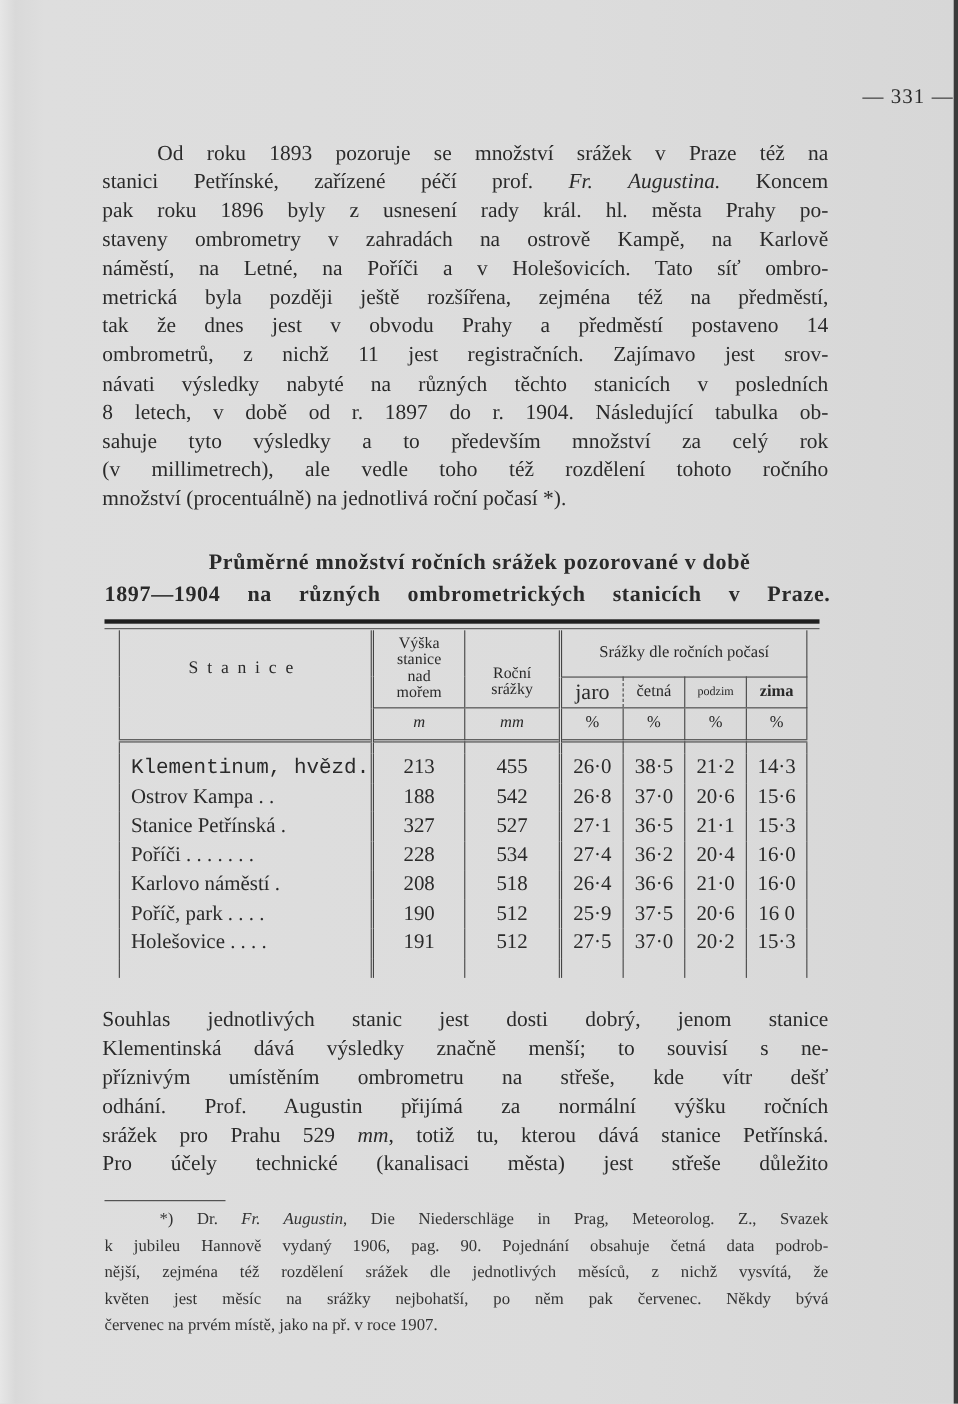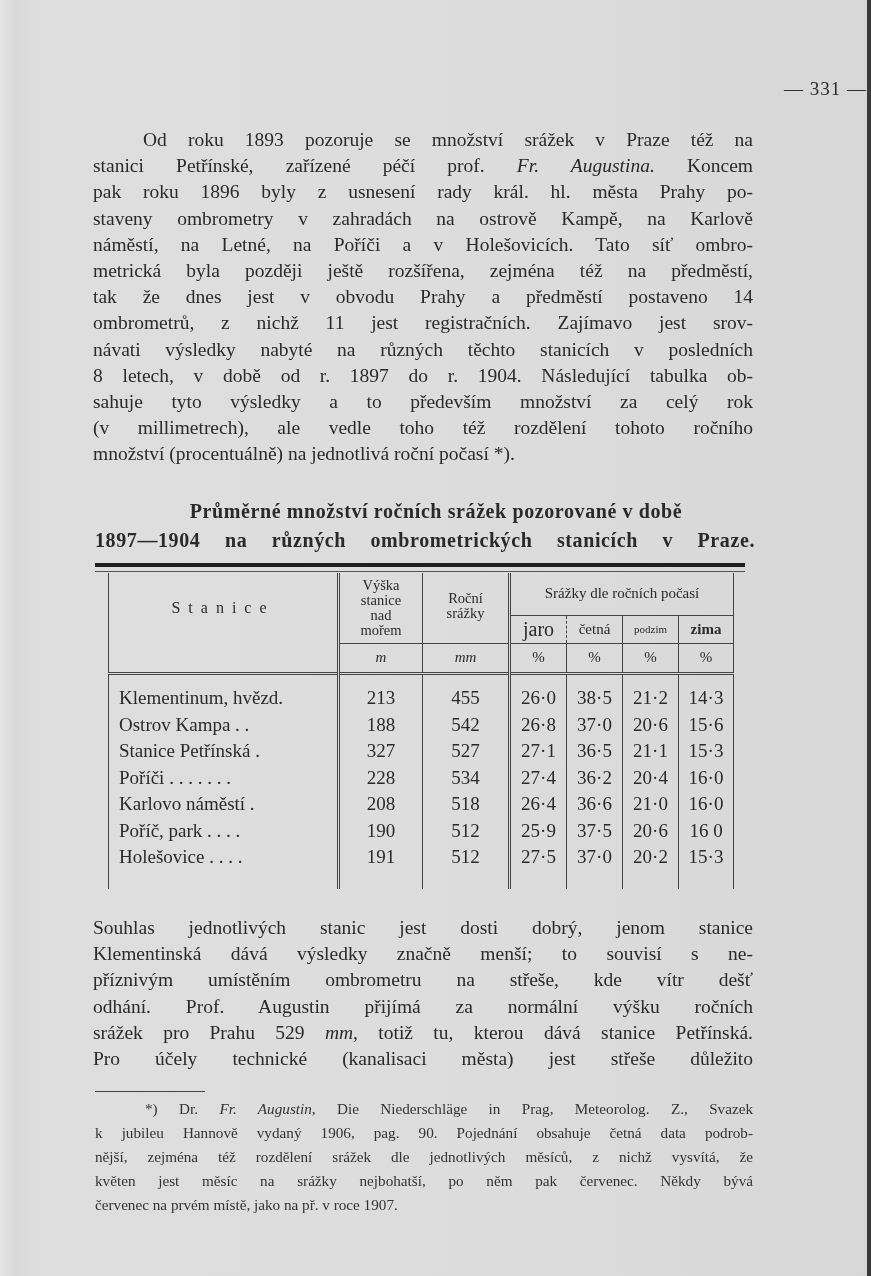--- a/index.html
+++ b/index.html
@@ -98,21 +98,21 @@
   <table class="data">
     <tbody>
         <tr style="height:42px;">
       <td class="hdr-station" rowspan="2" style="height:70px;">Stanice</td>
       <td class="hdr-small vsep-double" rowspan="2" style="width:82px;border-bottom:1px solid #444;">
         <span>Výška</span><br>
         <span>stanice</span><br>
         <span>nad</span><br>
         <span>mořem</span>
       </td>
-      <td class="hdr-small vsep" rowspan="2" style="width:85px;vertical-align:top;padding-top:18px;border-bottom:1px solid #444;">
+      <td class="hdr-small vsep" rowspan="2" style="width:85px;vertical-align:top;padding-top:32px;border-bottom:1px solid #444;">
         <span>Roční</span><br>
         <span>srážky</span>
       </td>
       <td class="vsep-double" colspan="4" style="text-align:center;font-size:15px;border-bottom:1px solid #444;border-right:1px solid #444;">Srážky dle ročních počasí</td>
     </tr>
     <tr style="height:28px;">
       <td class="vsep-double num" style="width:55px;font-size:20px;border-bottom:1px solid #444;">jaro</td>
       <td class="vsep-dash num" style="width:55px;font-size:15px;border-bottom:1px solid #444;">četná</td>
       <td class="vsep num" style="width:55px;font-size:11px;border-bottom:1px solid #444;">podzim</td>
       <td class="vsep num" style="width:54px;font-size:15px;border-bottom:1px solid #444;border-right:1px solid #444;font-weight:bold;">zima</td>
@@ -129,21 +129,21 @@
     <tr style="height:12px;">
       <td style="border-left:1px solid #444;"></td>
           <td class="vsep-double"></td>
           <td class="vsep"></td>
           <td class="vsep-double"></td>
           <td class="vsep"></td>
           <td class="vsep"></td>
           <td class="vsep" style="border-right:1px solid #444;"></td>
     </tr>
     <tr class="row">
-      <td class="station-cell" style="border-left:1px solid #444;">Klementinum, hvězd.</td>
+      <td class="station-cell" style="border-left:1px solid #444;font-family:Liberation Mono, monospace;">Klementinum, hvězd.</td>
       <td class="num vsep-double">213</td>
       <td class="num vsep">455</td>
       <td class="num vsep-double">26·0</td>
       <td class="num vsep">38·5</td>
       <td class="num vsep">21·2</td>
       <td class="num vsep" style="border-right:1px solid #444;">14·3</td>
     </tr>
     <tr class="row">
       <td class="station-cell" style="border-left:1px solid #444;">Ostrov Kampa . .</td>
       <td class="num vsep-double">188</td>

